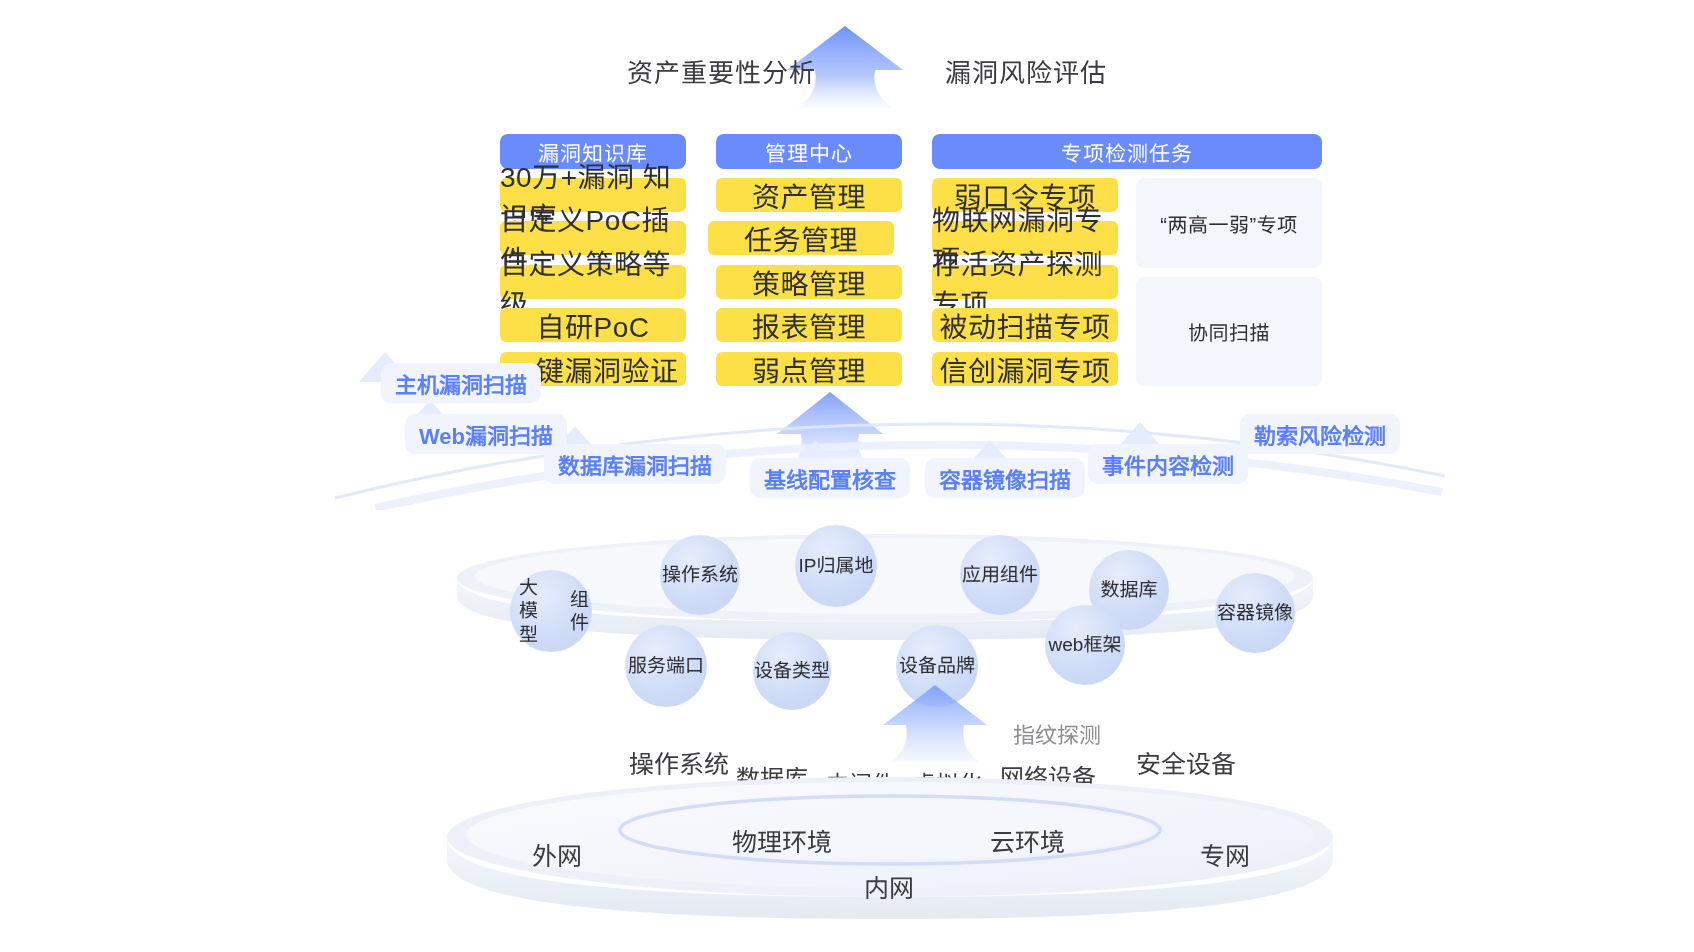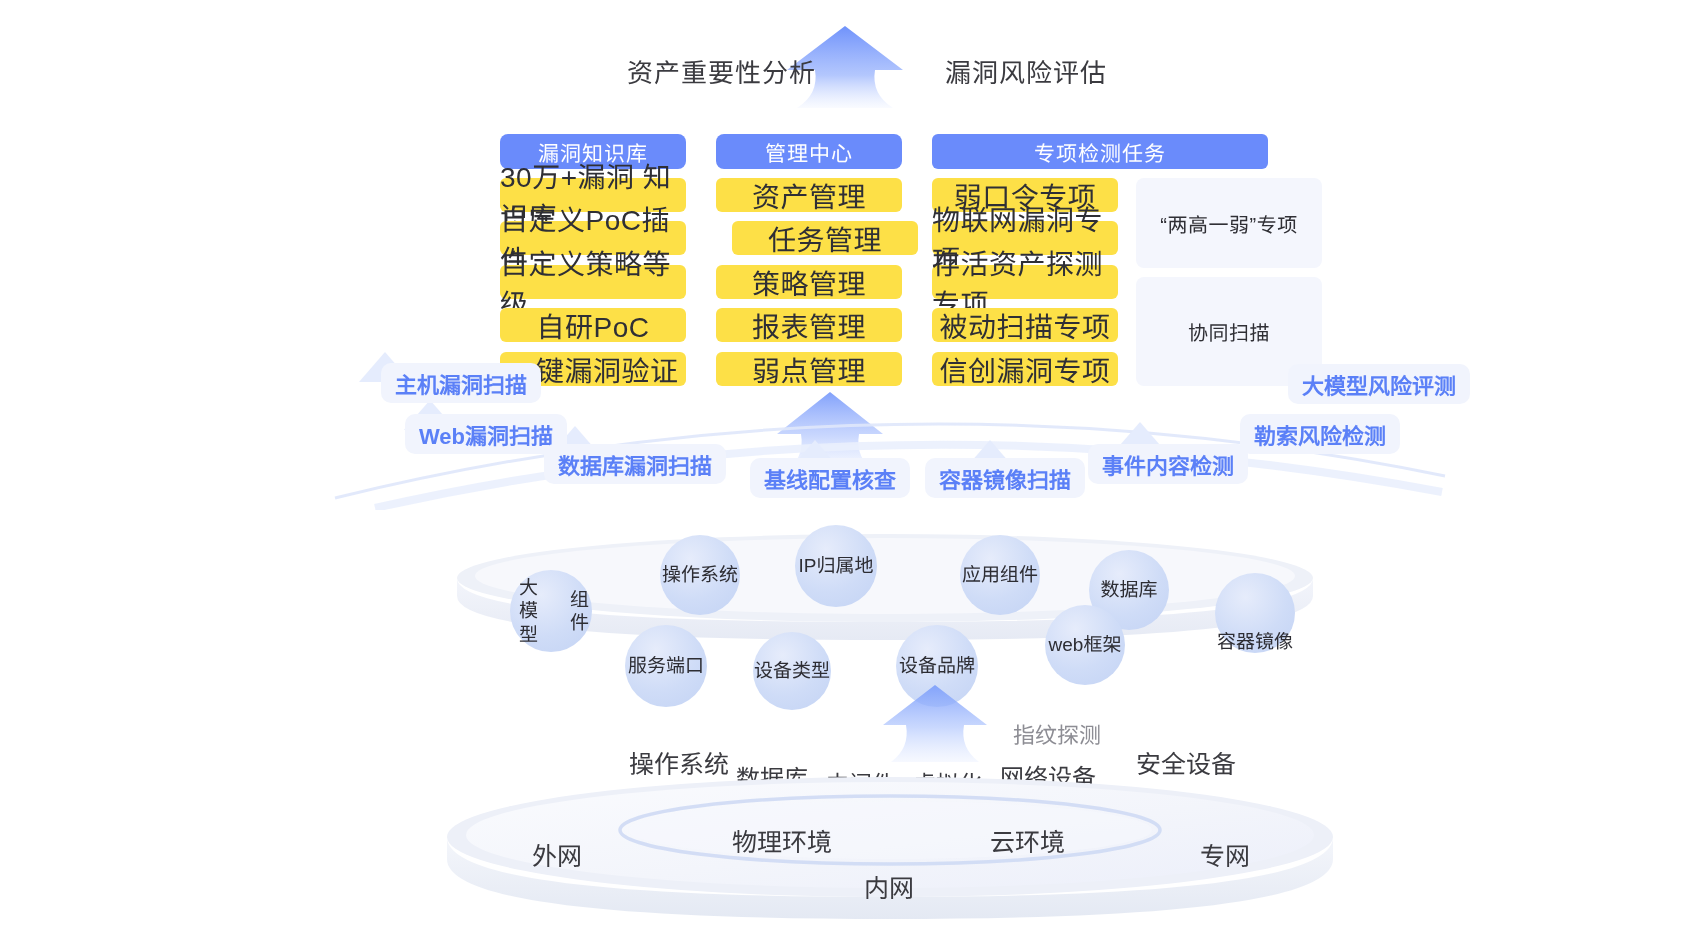--- a/index.html
+++ b/index.html
@@ -136,26 +136,26 @@
 
   <div class="col-header" style="left:500px; top:134px; width:186px;">漏洞知识库</div>
   <div class="col-cell" style="left:500px; top:178px; width:186px;">30万+漏洞 知识库</div>
   <div class="col-cell" style="left:500px; top:221px; width:186px;">自定义PoC插件</div>
   <div class="col-cell" style="left:500px; top:265px; width:186px;">自定义策略等级</div>
   <div class="col-cell" style="left:500px; top:308px; width:186px;">自研PoC</div>
   <div class="col-cell" style="left:500px; top:352px; width:186px;">一键漏洞验证</div>
 
   <div class="col-header" style="left:716px; top:134px; width:186px;">管理中心</div>
   <div class="col-cell" style="left:716px; top:178px; width:186px;">资产管理</div>
-  <div class="col-cell" style="left:732px; top:221px; width:186px;">任务管理</div>
+  <div class="col-cell" style="left:708px; top:221px; width:186px;">任务管理</div>
   <div class="col-cell" style="left:716px; top:265px; width:186px;">策略管理</div>
   <div class="col-cell" style="left:716px; top:308px; width:186px;">报表管理</div>
   <div class="col-cell" style="left:716px; top:352px; width:186px;">弱点管理</div>
 
-  <div class="col-header" style="left:932px; top:134px; width:336px;border-radius:6px;">专项检测任务</div>
+  <div class="col-header" style="left:932px; top:134px; width:390px;">专项检测任务</div>
   <div class="col-cell" style="left:932px; top:178px; width:186px;">弱口令专项</div>
   <div class="col-cell" style="left:932px; top:221px; width:186px;">物联网漏洞专项</div>
   <div class="col-cell" style="left:932px; top:265px; width:186px;">存活资产探测专项</div>
   <div class="col-cell" style="left:932px; top:308px; width:186px;">被动扫描专项</div>
   <div class="col-cell" style="left:932px; top:352px; width:186px;">信创漏洞专项</div>
 
   <div class="wide-cell" style="left:1136px; top:178px; width:186px; height:90px;">“两高一弱”专项</div>
   <div class="wide-cell" style="left:1136px; top:277px; width:186px; height:109px;">协同扫描</div>
 
   <svg class="arrow" style="left:755px; top:390px; width:150px; height:85px;" viewBox="0 0 150 85">
@@ -193,21 +193,20 @@
       <path d="M30 4 L56 34 L4 34 Z" fill="#e5ecfd"></path>
     </svg>
 
   <div class="pill" style="left:357px; top:363px;margin-left:24px;">主机漏洞扫描</div>
   <div class="pill" style="left:405px; top:414px;">Web漏洞扫描</div>
   <div class="pill" style="left:544px; top:444px;">数据库漏洞扫描</div>
   <div class="pill" style="left:750px; top:458px;">基线配置核查</div>
   <div class="pill" style="left:925px; top:458px;">容器镜像扫描</div>
   <div class="pill" style="left:1088px; top:444px;">事件内容检测</div>
   <div class="pill" style="left:1240px; top:414px;">勒索风险检测</div>
-  <div class="pill" style="left:1288px; top:364px;">大模型风险评测</div>
 
   <svg class="arrow" style="left:455px; top:530px; width:860px; height:130px;" viewBox="0 0 860 130">
     <defs>
       <linearGradient id="gDisc1" x1="0" y1="0" x2="0" y2="1">
         <stop offset="0%" stop-color="#f3f5fb"></stop>
         <stop offset="100%" stop-color="#e6eaf4"></stop>
       </linearGradient>
     </defs>
     <ellipse cx="430" cy="48" rx="428" ry="44" fill="#eef1f8"></ellipse>
     <path d="M2 48 Q2 92 430 92 Q858 92 858 48 L858 66 Q858 110 430 110 Q2 110 2 66 Z" fill="url(#gDisc1)"></path>
@@ -226,21 +225,21 @@
     <span>IP</span>
     <span>归属地</span>
   </div>
   <div class="bubble" style="left:960px; top:535px; width:80px; height:80px;">
     <span>应用</span>
     <span>组件</span>
   </div>
   <div class="bubble" style="left:1089px; top:550px; width:80px; height:80px;">
     <span>数据库</span>
   </div>
-  <div class="bubble" style="left:1215px; top:573px; width:80px; height:80px;align-items:flex-end;">
+  <div class="bubble" style="left:1215px; top:573px; width:80px; height:80px;">
     <span>容器</span>
     <span>镜像</span>
   </div>
   <div class="bubble" style="left:625px; top:625px; width:82px; height:82px;">
     <span>服务</span>
     <span>端口</span>
   </div>
   <div class="bubble" style="left:753px; top:632px; width:78px; height:78px;">
     <span>设备</span>
     <span>类型</span>

